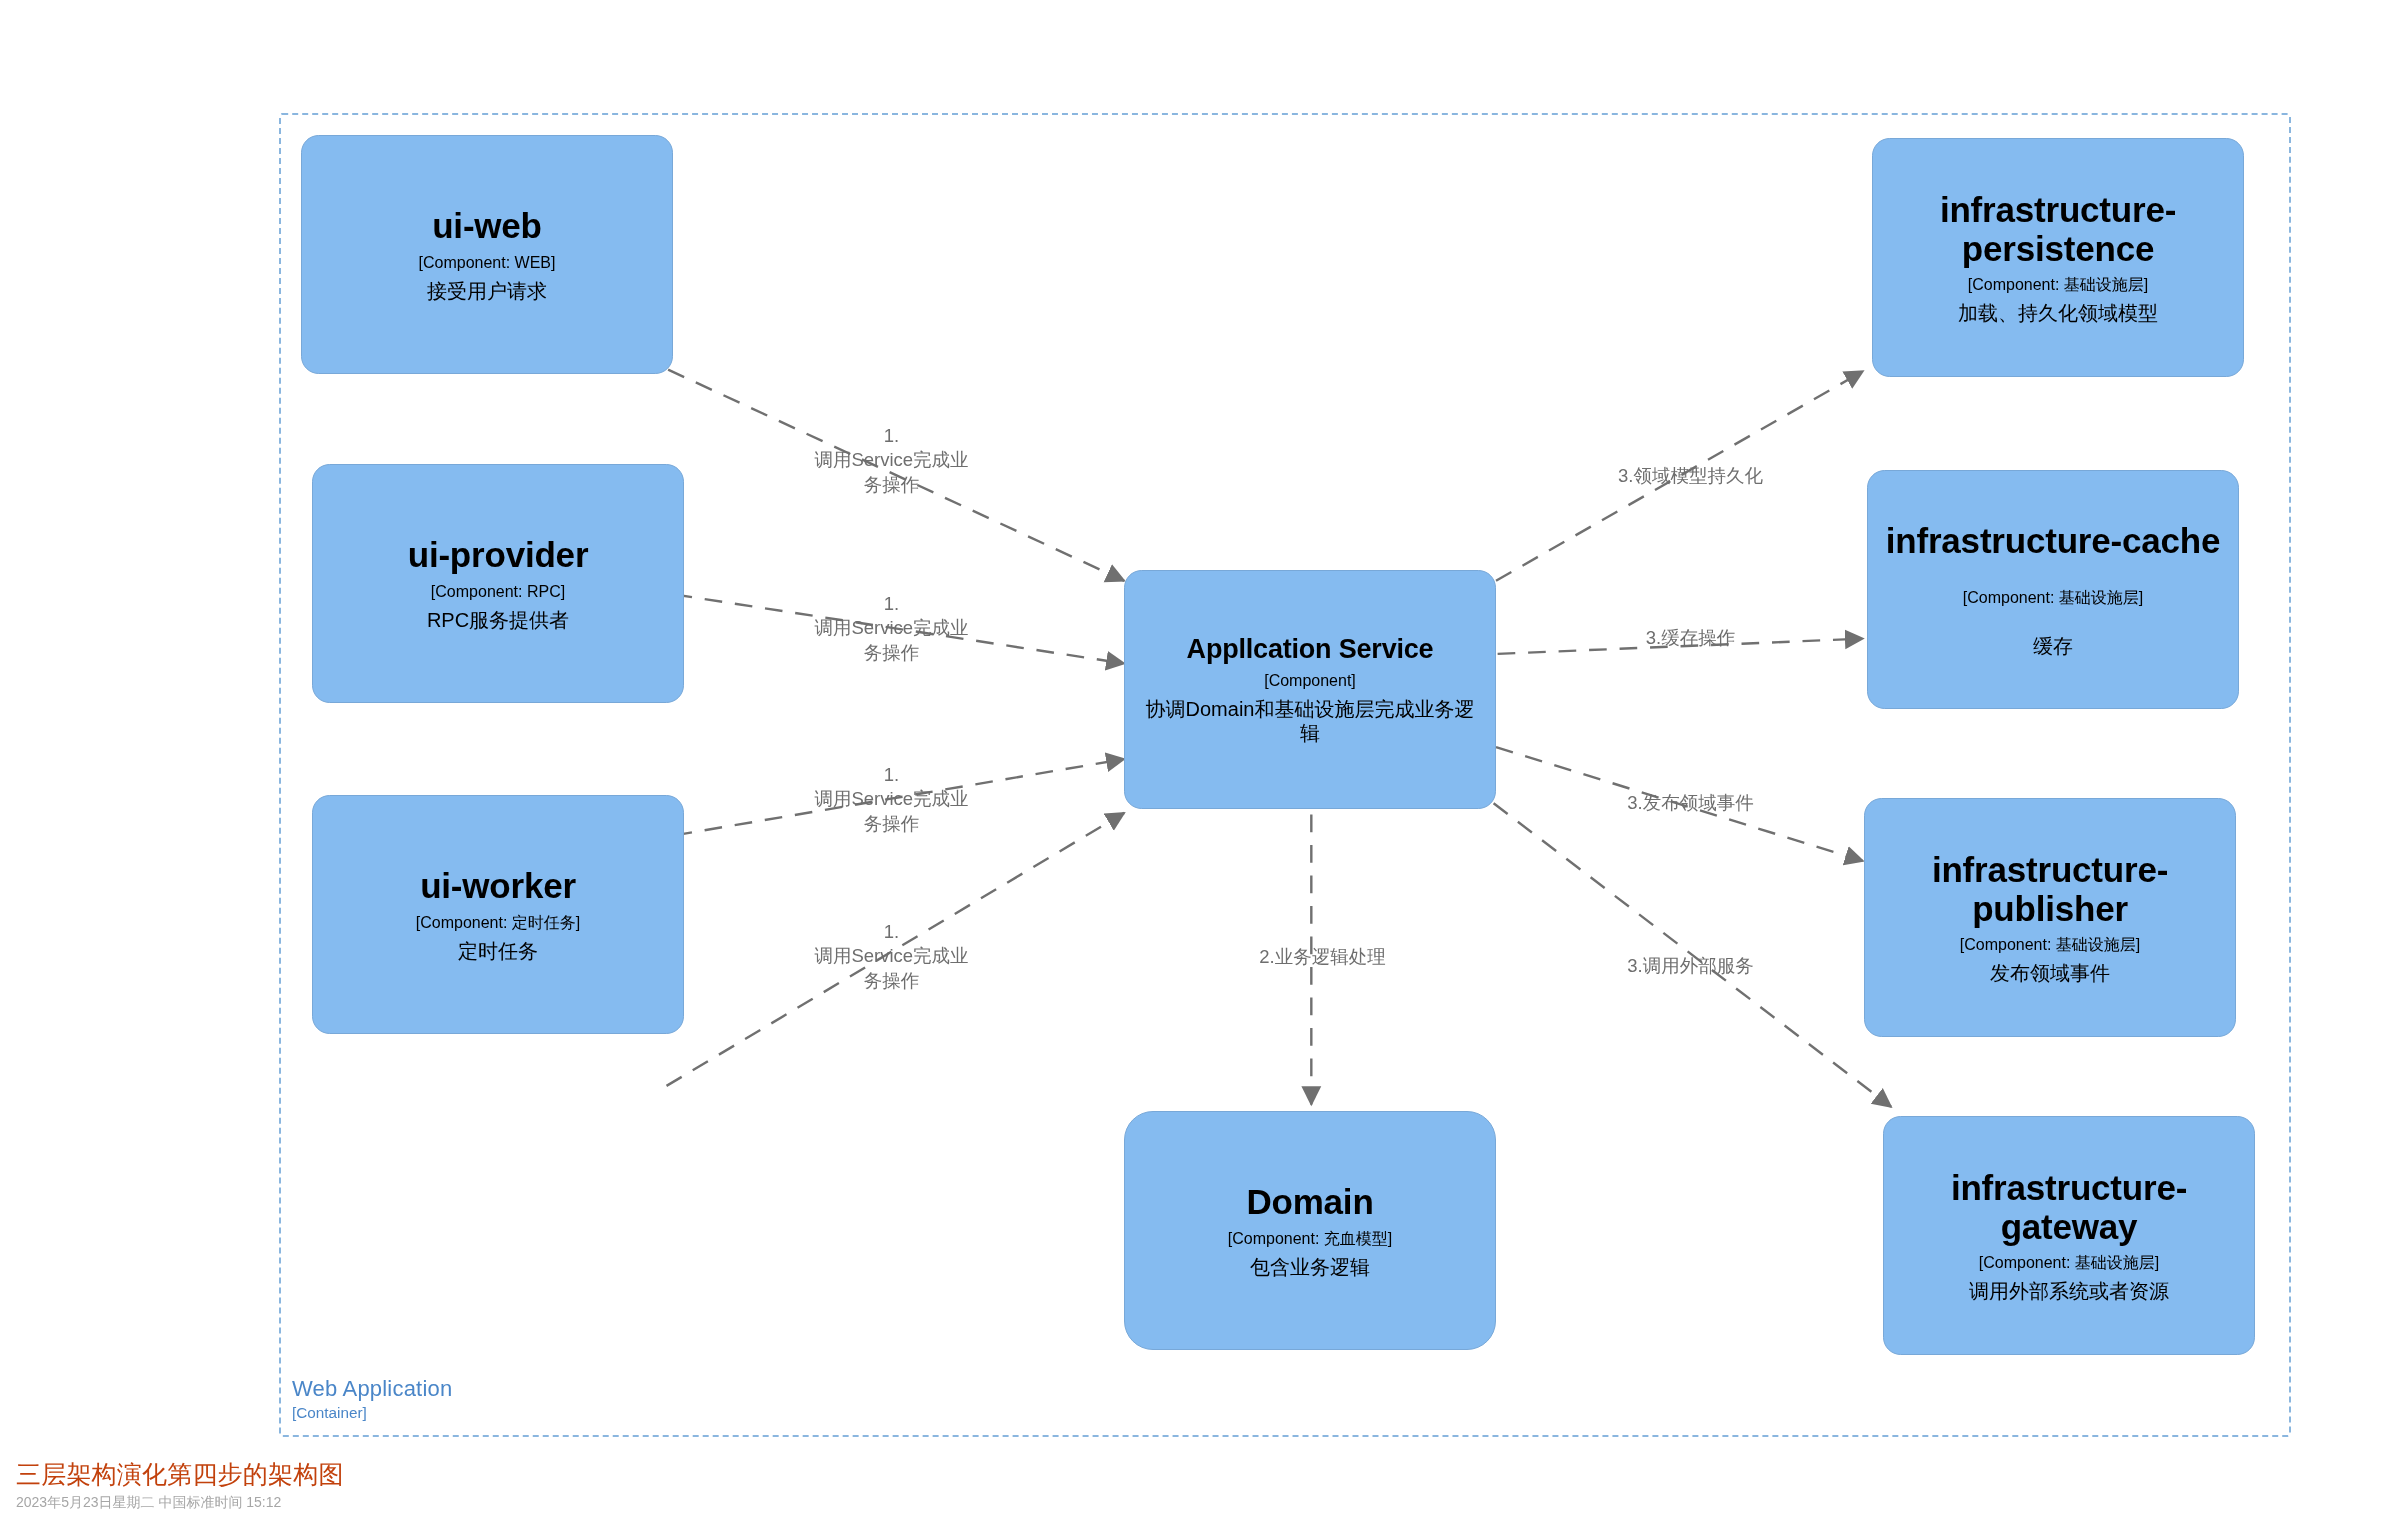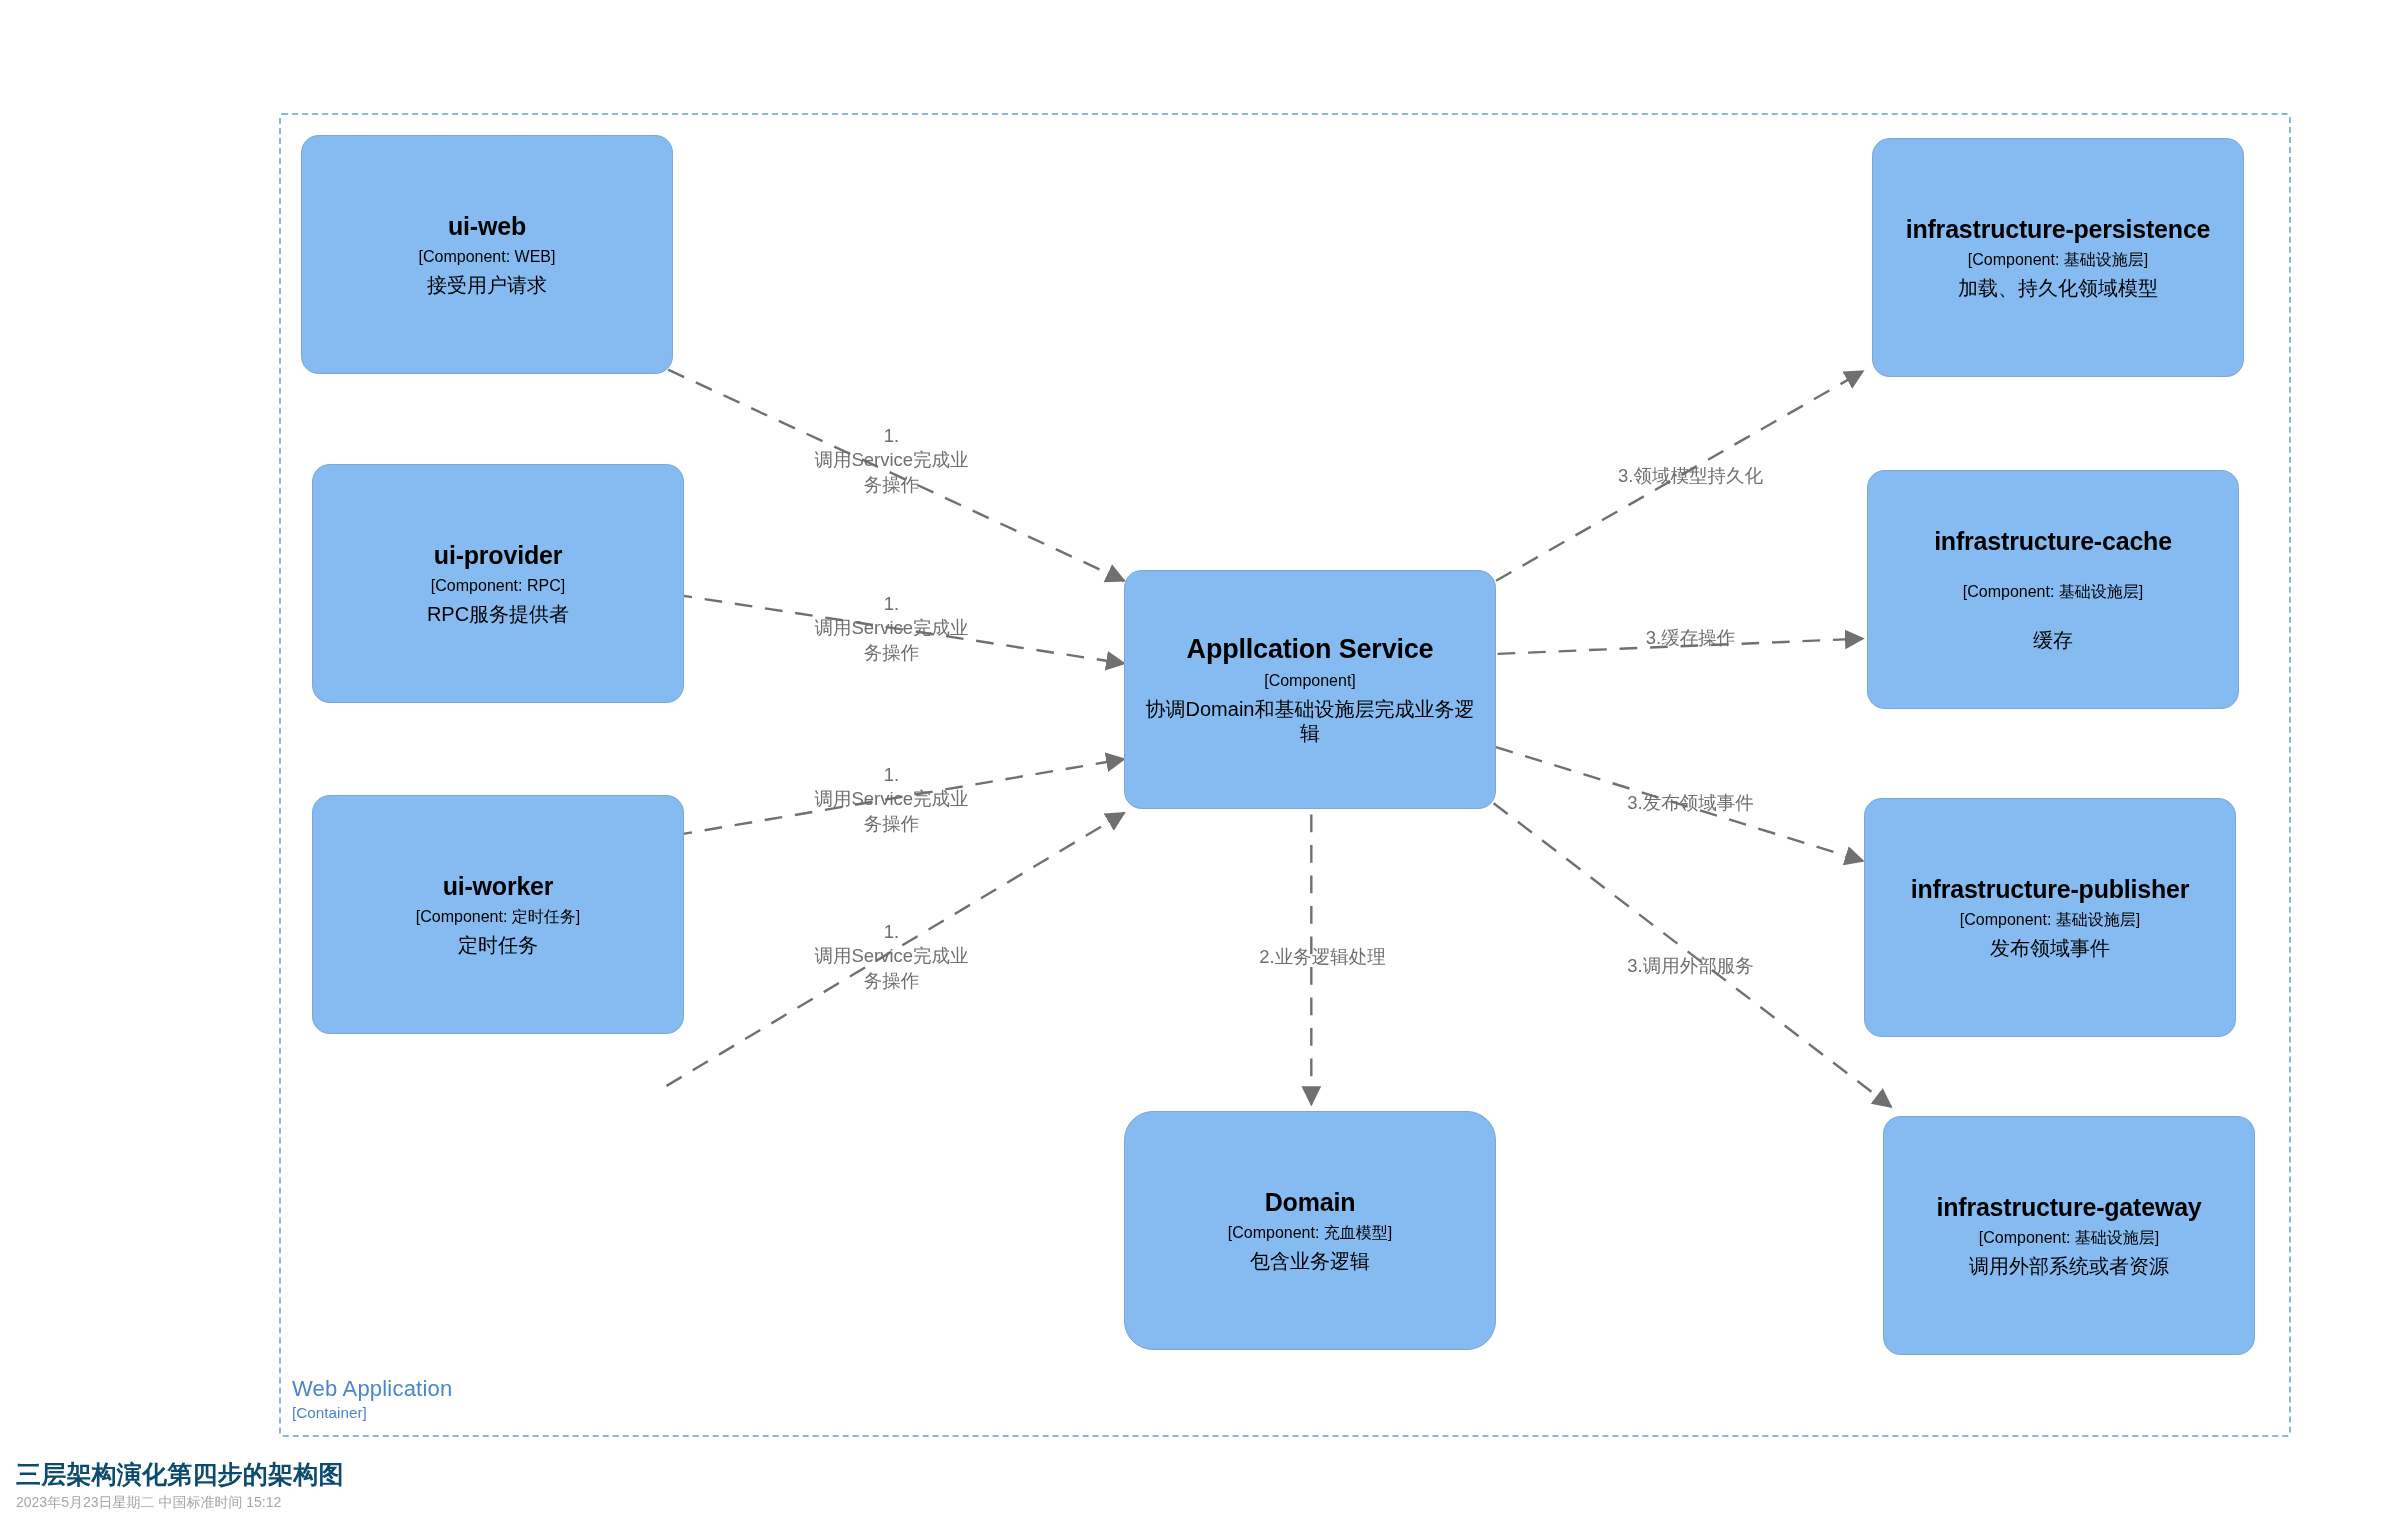--- a/index.html
+++ b/index.html
@@ -66,21 +66,21 @@
     display: flex;
     flex-direction: column;
     justify-content: center;
     align-items: center;
     text-align: center;
     color: #000000;
     padding: 0 11.2px;
   }
   .node .n-title {
     font-weight: bold;
-    font-size: 25px;
+    font-size: 35px;
     line-height: 1.12;
     letter-spacing: -0.2px;
     display: block;
   }
   .node .n-type {
     font-size: 16px;
     font-weight: 400;
     line-height: 1.2;
     margin-top: 7.2px;
     display: block;
@@ -107,22 +107,22 @@
 
   
   .caption {
     position: absolute;
     left: 16px;
     top: 1459px;
   }
   .caption .cap-title {
     display: block;
     font-size: 25px;
-    font-weight: bold;
-    color: #0c4a6e;
+    font-weight: normal;
+    color: #c2410c;
     line-height: 1.2;
     letter-spacing: 0.2px;
   }
   .caption .cap-sub {
     display: block;
     font-size: 14px;
     font-weight: 400;
     color: #A6A6A6;
     line-height: 1.3;
     margin-top: 4px;

